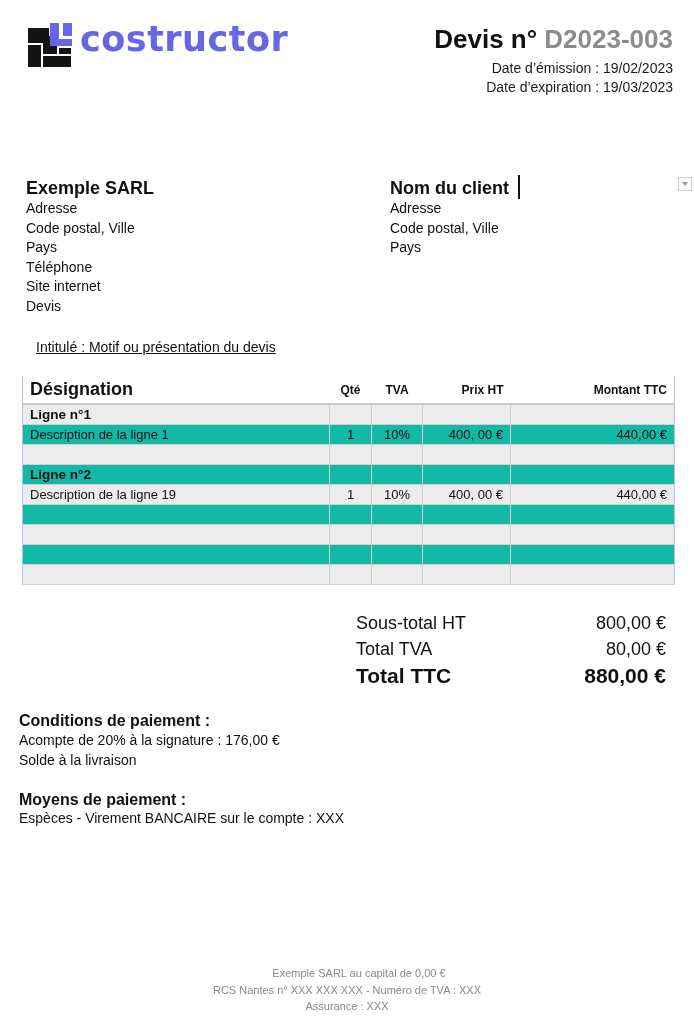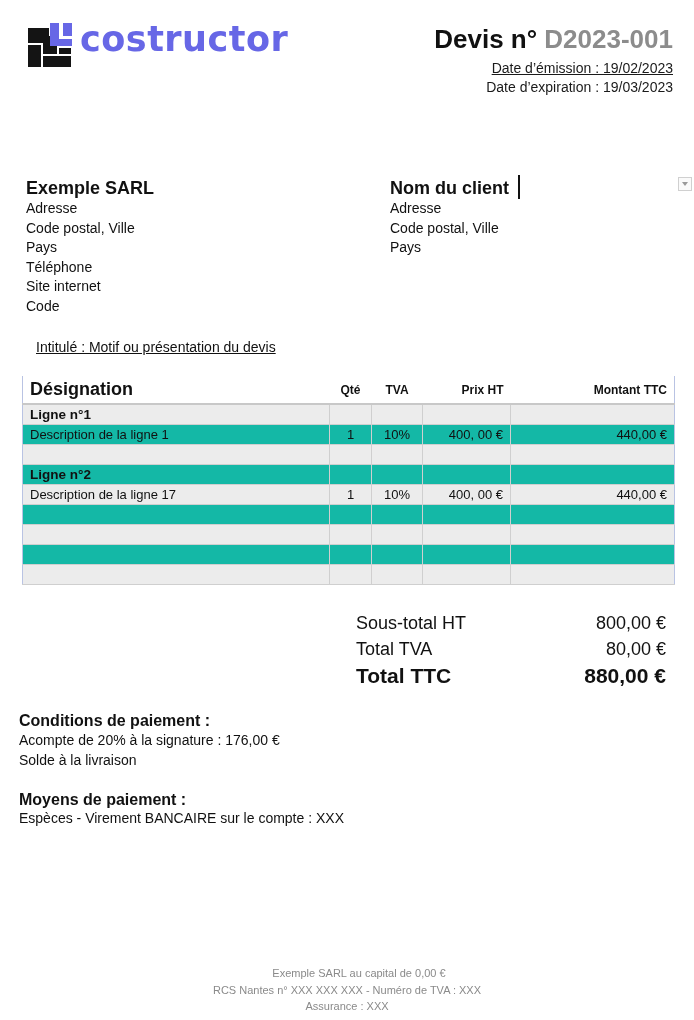--- a/index.html
+++ b/index.html
@@ -59,33 +59,33 @@
     <rect x="31" y="25" width="12" height="6" fill="#141414"></rect>
     <rect x="22" y="0" width="22" height="23" fill="#6767e6"></rect>
     <rect x="31" y="0" width="4" height="15" fill="#ffffff"></rect>
     <rect x="31" y="13" width="13" height="3" fill="#ffffff"></rect>
   </svg>
   <span class="word">costructor</span>
 </div>
 
 <div id="title" class="abs">
   <span>Devis n°</span>
-  <span class="num">D2023-001</span>
+  <span class="num">D2023-003</span>
 </div>
-<div class="abs date" style="top:60px;text-decoration:underline;">Date d’émission : 19/02/2023</div>
+<div class="abs date" style="top:60px;">Date d’émission : 19/02/2023</div>
 <div class="abs date" style="top:79px;">Date d’expiration : 19/03/2023</div>
 
 <div class="abs" style="left:26px; top:178px;">
   <div class="addr-name">Exemple SARL</div>
   <div class="addr-line">Adresse</div>
   <div class="addr-line">Code postal, Ville</div>
   <div class="addr-line">Pays</div>
   <div class="addr-line">Téléphone</div>
   <div class="addr-line">Site internet</div>
-  <div class="addr-line">Code</div>
+  <div class="addr-line">Devis</div>
 </div>
 
 <div class="abs" style="left:390px; top:178px;">
   <div class="addr-name">Nom du client</div>
   <div class="addr-line">Adresse</div>
   <div class="addr-line">Code postal, Ville</div>
   <div class="addr-line">Pays</div>
 </div>
 <div id="caret" class="abs"></div>
 <div id="dropdown" class="abs"></div>
@@ -132,21 +132,21 @@
       <td class="r rb"></td>
     </tr>
     <tr class="w">
       <td class="bold lb">Ligne n°2</td>
       <td class="c"></td>
       <td class="c"></td>
       <td class="r"></td>
       <td class="r rb"></td>
     </tr>
     <tr class="g">
-      <td class="lb">Description de la ligne 17</td>
+      <td class="lb">Description de la ligne 19</td>
       <td class="c">1</td>
       <td class="c">10%</td>
       <td class="r">400, 00 €</td>
       <td class="r rb">440,00 €</td>
     </tr>
     <tr class="w">
       <td class="lb"></td>
       <td class="c"></td>
       <td class="c"></td>
       <td class="r"></td>

